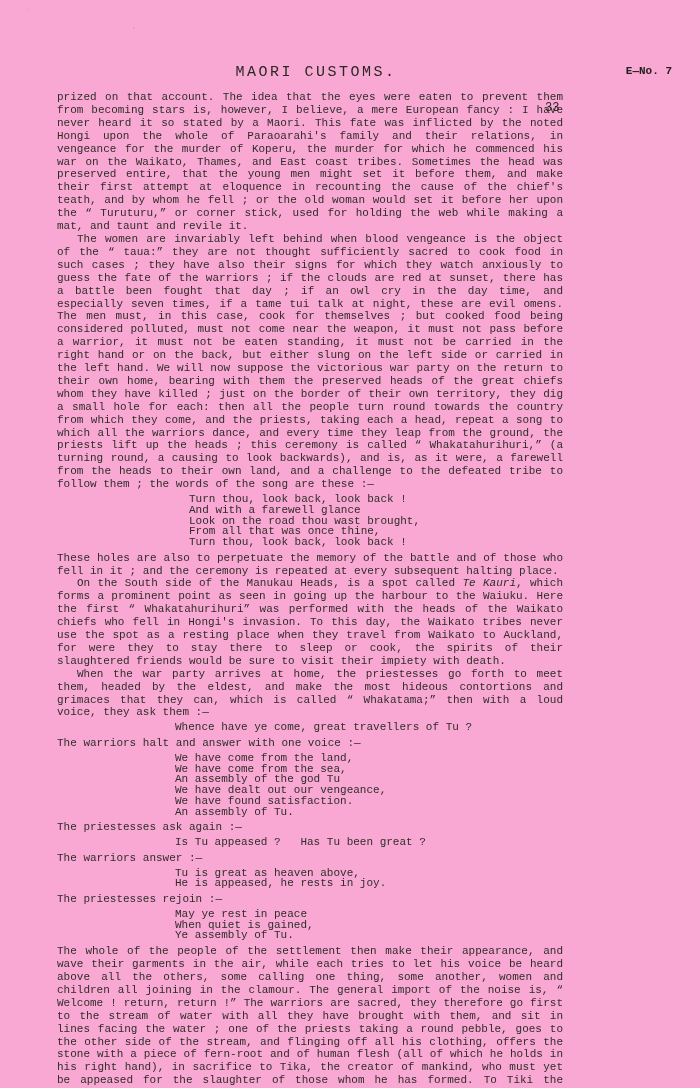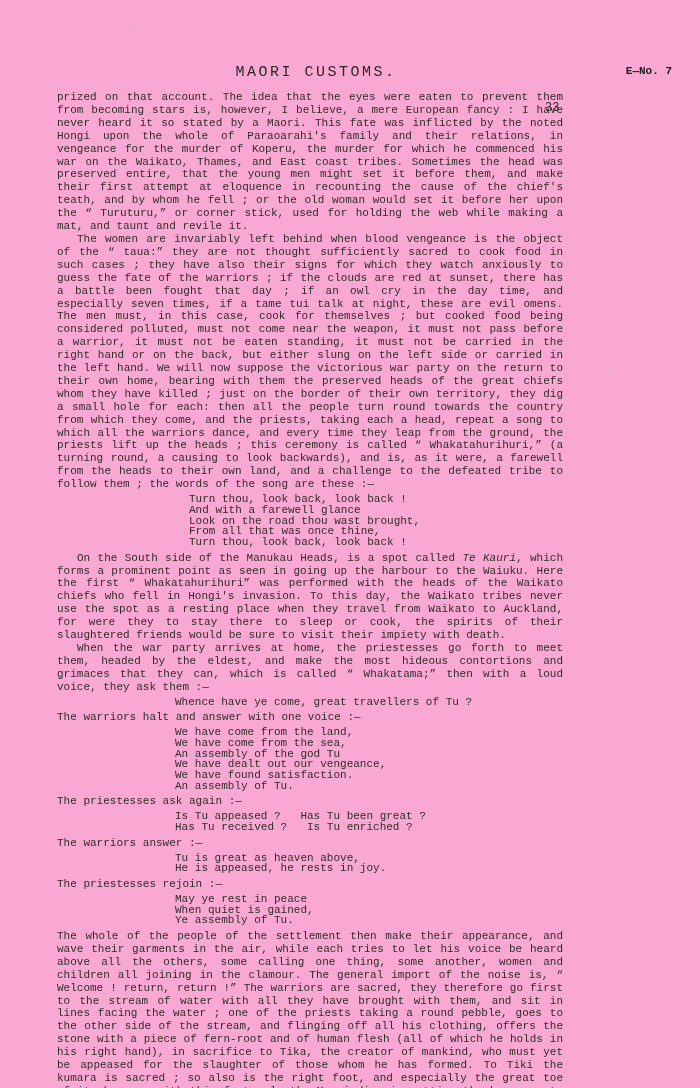--- a/index.html
+++ b/index.html
@@ -111,38 +111,38 @@
   <main class="content" id="content">
       <p class=""><span>prized on that account.  The idea that the eyes were eaten to prevent them from becoming stars is, however, I believe, a mere European fancy : I have never heard it so stated by a Maori.  This fate was inflicted by the noted Hongi upon the whole of Paraoarahi's family and their relations, in vengeance for the murder of Koperu, the murder for which he commenced his war on the Waikato, Thames, and East coast tribes.  Sometimes the head was preserved entire, that the young men might set it before them, and make their first attempt at eloquence in recounting the cause of the chief's teath, and by whom he fell ; or the old woman would set it before her upon the “ Turuturu,” or corner stick, used for holding the web while making a mat, and taunt and revile it.</span></p>
       <p class=" indent"><span>The women are invariably left behind when blood vengeance is the object of the “ taua:” they are not thought sufficiently sacred to cook food in such cases ; they have also their signs for which they watch anxiously to guess the fate of the warriors ; if the clouds are red at sunset, there has a battle been fought that day ; if an owl cry in the day time, and especially seven times, if a tame tui talk at night, these are evil omens.  The men must, in this case, cook for themselves ; but cooked food being considered polluted, must not come near the weapon, it must not pass before a warrior, it must not be eaten standing, it must not be carried in the right hand or on the back, but either slung on the left side or carried in the left hand.  We will now suppose the victorious war party on the return to their own home, bearing with them the preserved heads of the great chiefs whom they have killed ; just on the border of their own territory, they dig a small hole for each: then all the people turn round towards the country from which they come, and the priests, taking each a head, repeat a song to which all the warriors dance, and every time they leap from the ground, the priests lift up the heads ; this ceremony is called “ Whakatahurihuri,” (a turning round, a causing to look backwards), and is, as it were, a farewell from the heads to their own land, and a challenge to the defeated tribe to follow them ; the words of the song are these :—</span></p>
       <div class="verse first-song">
         <div class="verse-line">Turn thou, look back, look back !</div>
         <div class="verse-line">And with a farewell glance</div>
         <div class="verse-line">Look on the road thou wast brought,</div>
         <div class="verse-line">From all that was once thine,</div>
         <div class="verse-line">Turn thou, look back, look back !</div>
       </div>
+      <p class=""><span>These holes are also to perpetuate the memory of the battle and of those who fell in it ; and the ceremony is repeated at every subsequent halting place.</span></p>
       <p class=" indent"><span>On the South side of the Manukau Heads, is a spot called </span><i>Te Kauri</i><span>, which forms a prominent point as seen in going up the harbour to the Waiuku.  Here the first “ Whakatahurihuri” was performed with the heads of the Waikato chiefs who fell in Hongi's invasion.  To this day, the Waikato tribes never use the spot as a resting place when they travel from Waikato to Auckland, for were they to stay there to sleep or cook, the spirits of their slaughtered friends would be sure to visit their impiety with death.</span></p>
       <p class=" indent"><span>When the war party arrives at home, the priestesses go forth to meet them, headed by the eldest, and make the most hideous contortions and grimaces that they can, which is called “ Whakatama;” then with a loud voice, they ask them :—</span></p>
       <div class="verse">
         <div class="verse-line">Whence have ye come, great travellers of Tu ?</div>
       </div>
       <p class="lead"><span>The warriors halt and answer with one voice :—</span></p>
       <div class="verse">
         <div class="verse-line">We have come from the land,</div>
         <div class="verse-line">We have come from the sea,</div>
         <div class="verse-line">An assembly of the god Tu</div>
         <div class="verse-line">We have dealt out our vengeance,</div>
         <div class="verse-line">We have found satisfaction.</div>
         <div class="verse-line">An assembly of Tu.</div>
       </div>
       <p class="lead"><span>The priestesses ask again :—</span></p>
       <div class="verse">
         <div class="verse-line">Is Tu appeased ?   Has Tu been great ?</div>
-        <div class="verse-line">Has Tu received ?   Is Tu enriched ?</div>
       </div>
       <p class="lead"><span>The warriors answer :—</span></p>
       <div class="verse">
         <div class="verse-line">Tu is great as heaven above,</div>
         <div class="verse-line">He is appeased, he rests in joy.</div>
       </div>
       <p class="lead"><span>The priestesses rejoin :—</span></p>
       <div class="verse">
         <div class="verse-line">May ye rest in peace</div>
         <div class="verse-line">When quiet is gained,</div>

